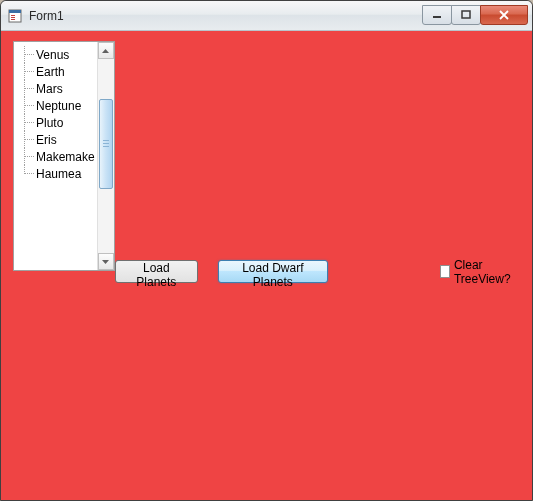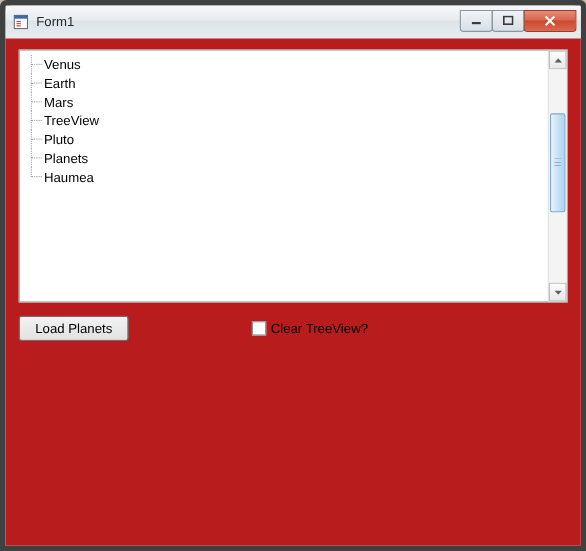--- a/index.html
+++ b/index.html
@@ -10,21 +10,21 @@
       font-size: 12px;
       background: linear-gradient(to bottom, #d4c8b8, #c8bca8);
       width: 533px;
       height: 501px;
       overflow: hidden;
     }
     .window {
       width: 533px;
       height: 501px;
       background: #fff;
-      border: 5px solid #404040;
+      border: 1px solid #404040;
       border-radius: 6px 6px 0 0;
       display: flex;
       flex-direction: column;
       box-shadow: 0 0 6px rgba(0,0,0,0.3);
     }
     .titlebar {
       height: 30px;
       background: linear-gradient(to bottom, #f7f7f8 0%, #e8ecef 45%, #dde3e8 50%, #e8ecef 100%);
       border-bottom: 1px solid #b8c4cc;
       border-radius: 6px 6px 0 0;
@@ -65,24 +65,24 @@
     }
     .win-btn.close {
       width: 48px;
       background: linear-gradient(to bottom, #e98a7a 0%, #d9684f 45%, #c94a2f 50%, #d9684f 100%);
       border-color: #a03a24;
     }
     .win-btn svg { display: block; }
 
     .client-area {
       flex: 1;
-      background: #b91c1c;
+      background: #ef4444;
       padding: 10px 12px;
       display: flex;
-      flex-direction: column;
+      flex-direction: row;
     }
 
     .treeview-wrap {
       height: 230px;
       border: 1px solid #a0a0a0;
       background: #fff;
       display: flex;
       position: relative;
     }
     .treeview {
@@ -243,27 +243,30 @@
         <div class="tree-item">
             <span>Venus</span>
           </div>
         <div class="tree-item">
             <span>Earth</span>
           </div>
         <div class="tree-item">
             <span>Mars</span>
           </div>
         <div class="tree-item">
-            <span>TreeView</span>
+            <span>Neptune</span>
           </div>
         <div class="tree-item">
             <span>Pluto</span>
           </div>
         <div class="tree-item">
-            <span>Planets</span>
+            <span>Eris</span>
+          </div>
+        <div class="tree-item">
+            <span>Makemake</span>
           </div>
         <div class="tree-item">
             <span>Haumea</span>
           </div>
       </div>
       <div class="scrollbar-v">
         <div class="scroll-btn">
           <svg width="7" height="4">
               <path d="M0 4 L3.5 0 L7 4 Z" fill="#606060"></path>
             </svg>
@@ -274,20 +277,21 @@
         <div class="scroll-btn">
           <svg width="7" height="4">
               <path d="M0 0 L3.5 4 L7 0 Z" fill="#606060"></path>
             </svg>
         </div>
       </div>
     </div>
 
     <div class="button-row">
       <button class="wf-button">Load Planets</button>
+      <button class="wf-button focused">Load Dwarf Planets</button>
       <div class="checkbox-wrap">
         <div class="wf-checkbox"></div>
         <span class="checkbox-label">Clear TreeView?</span>
       </div>
     </div>
 
   </div>
 </div>
 
 </body></html>

